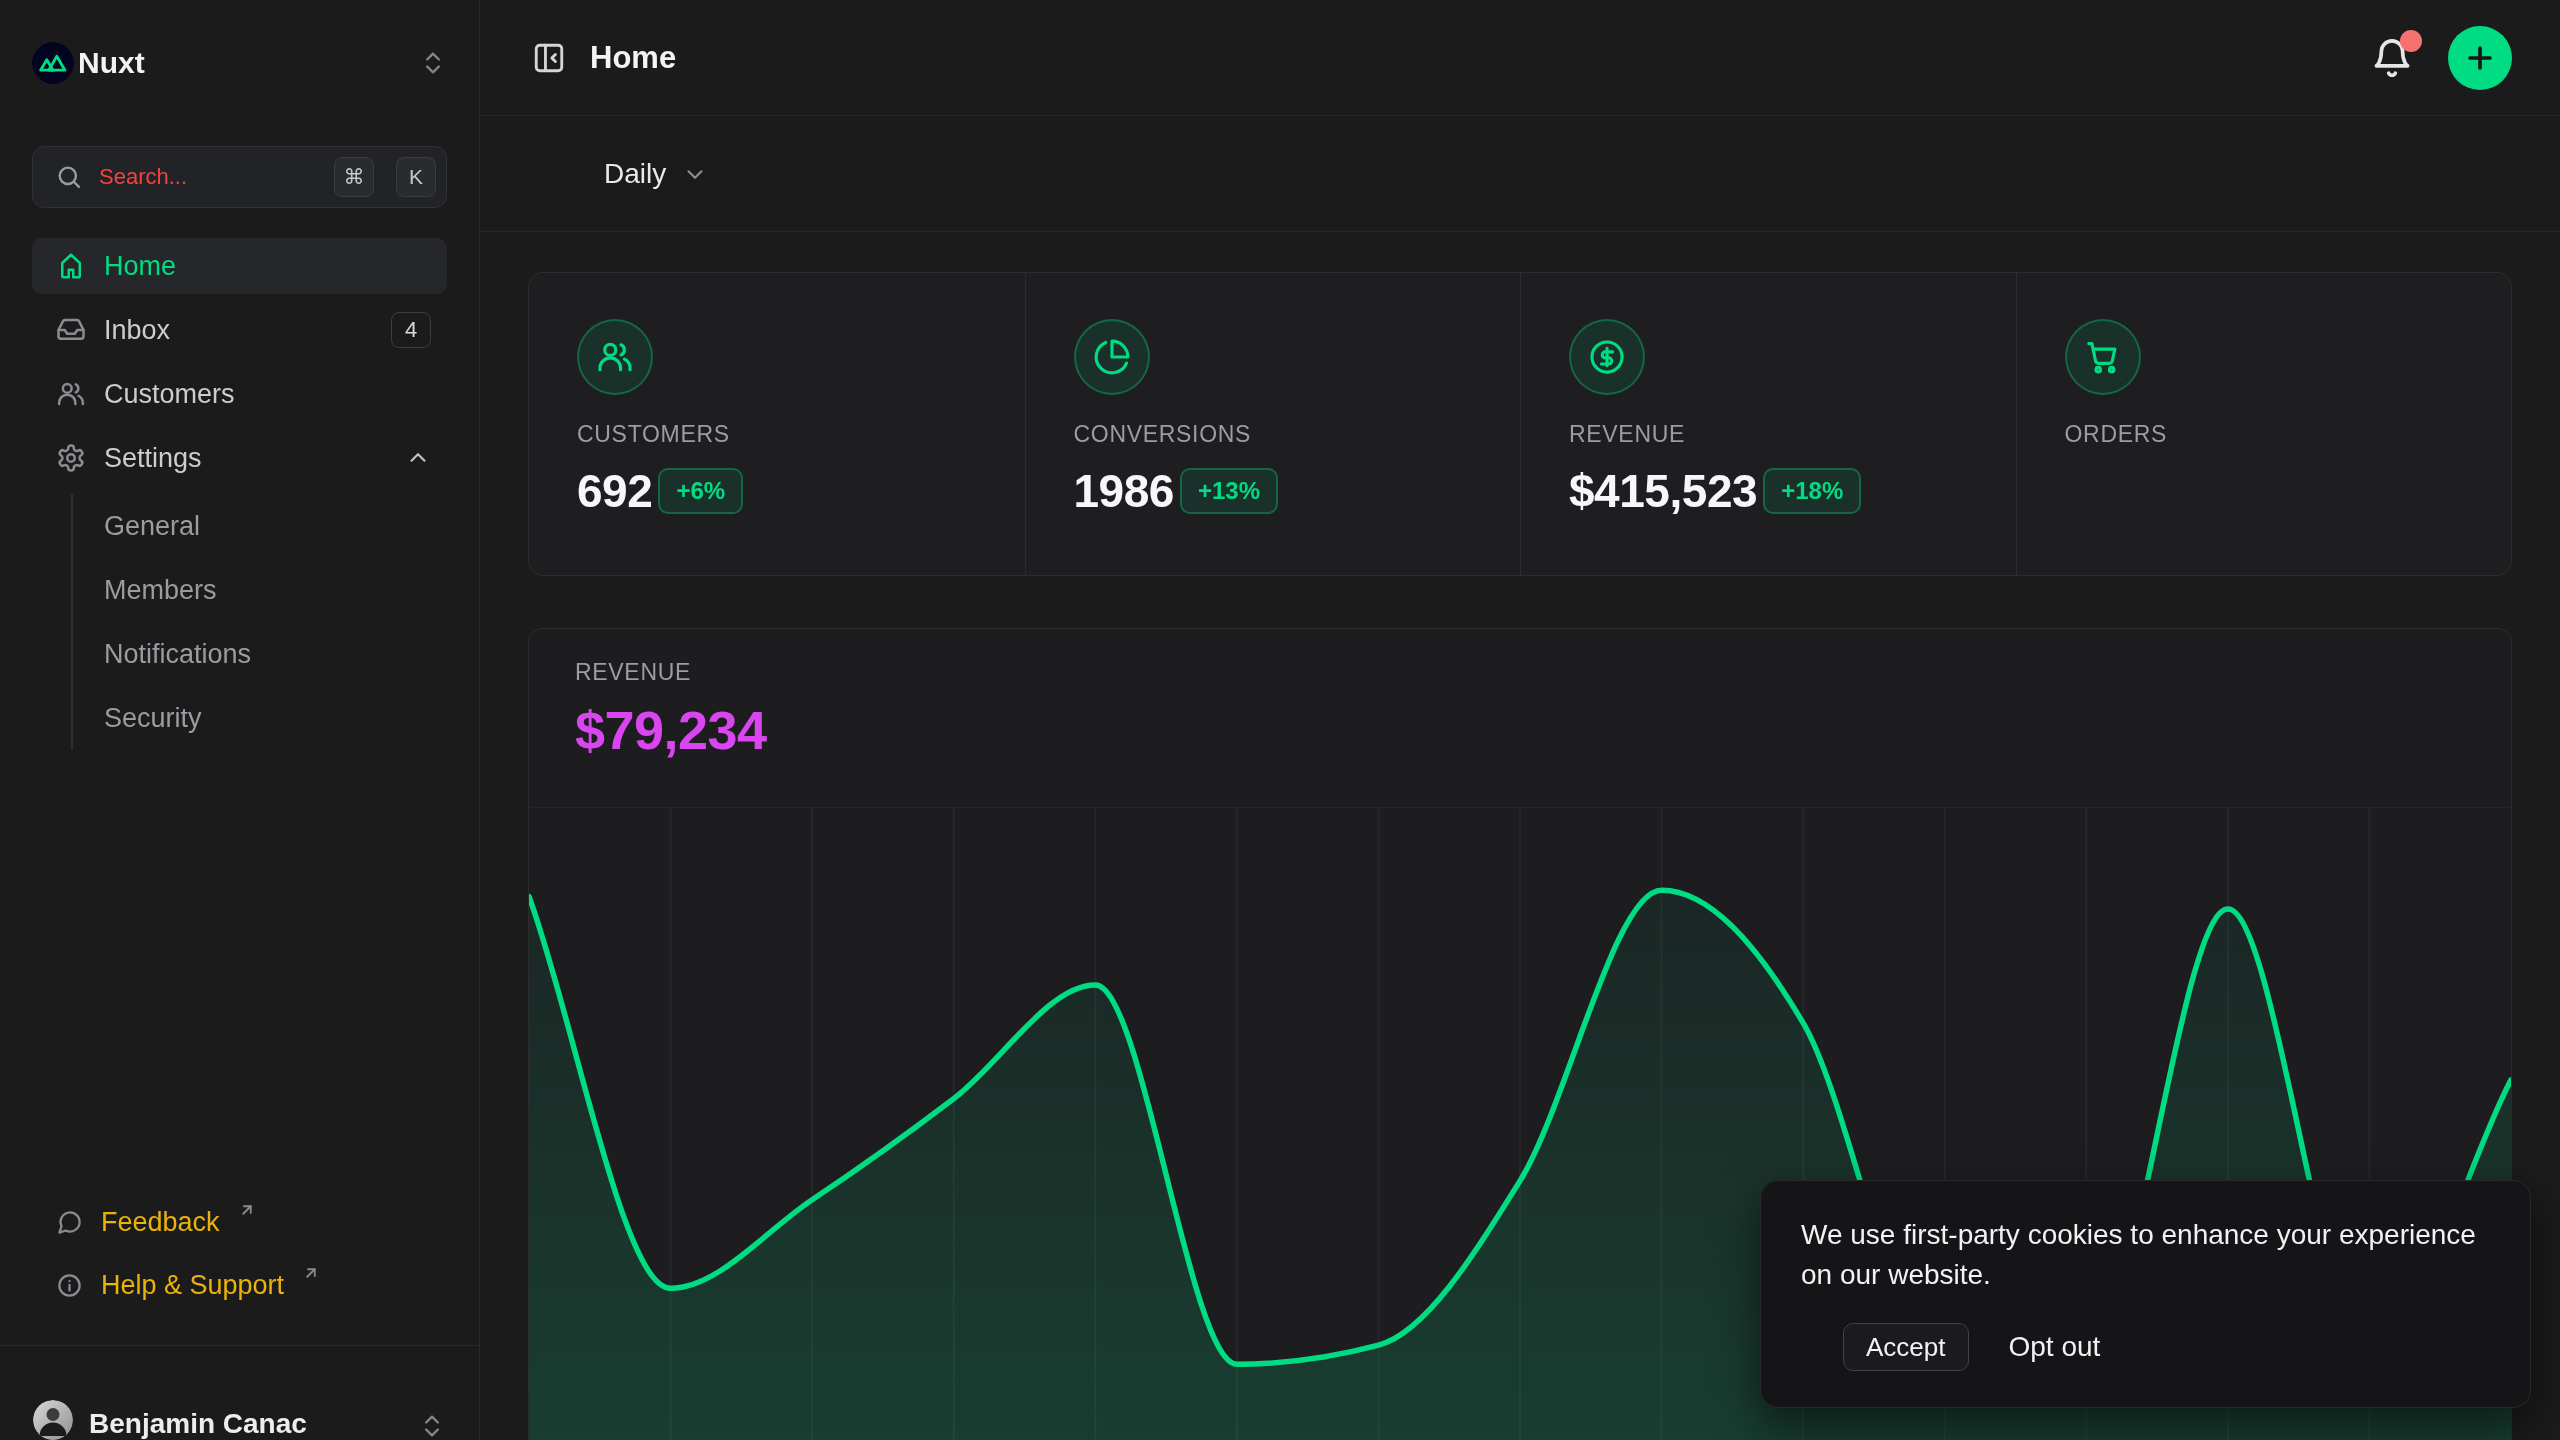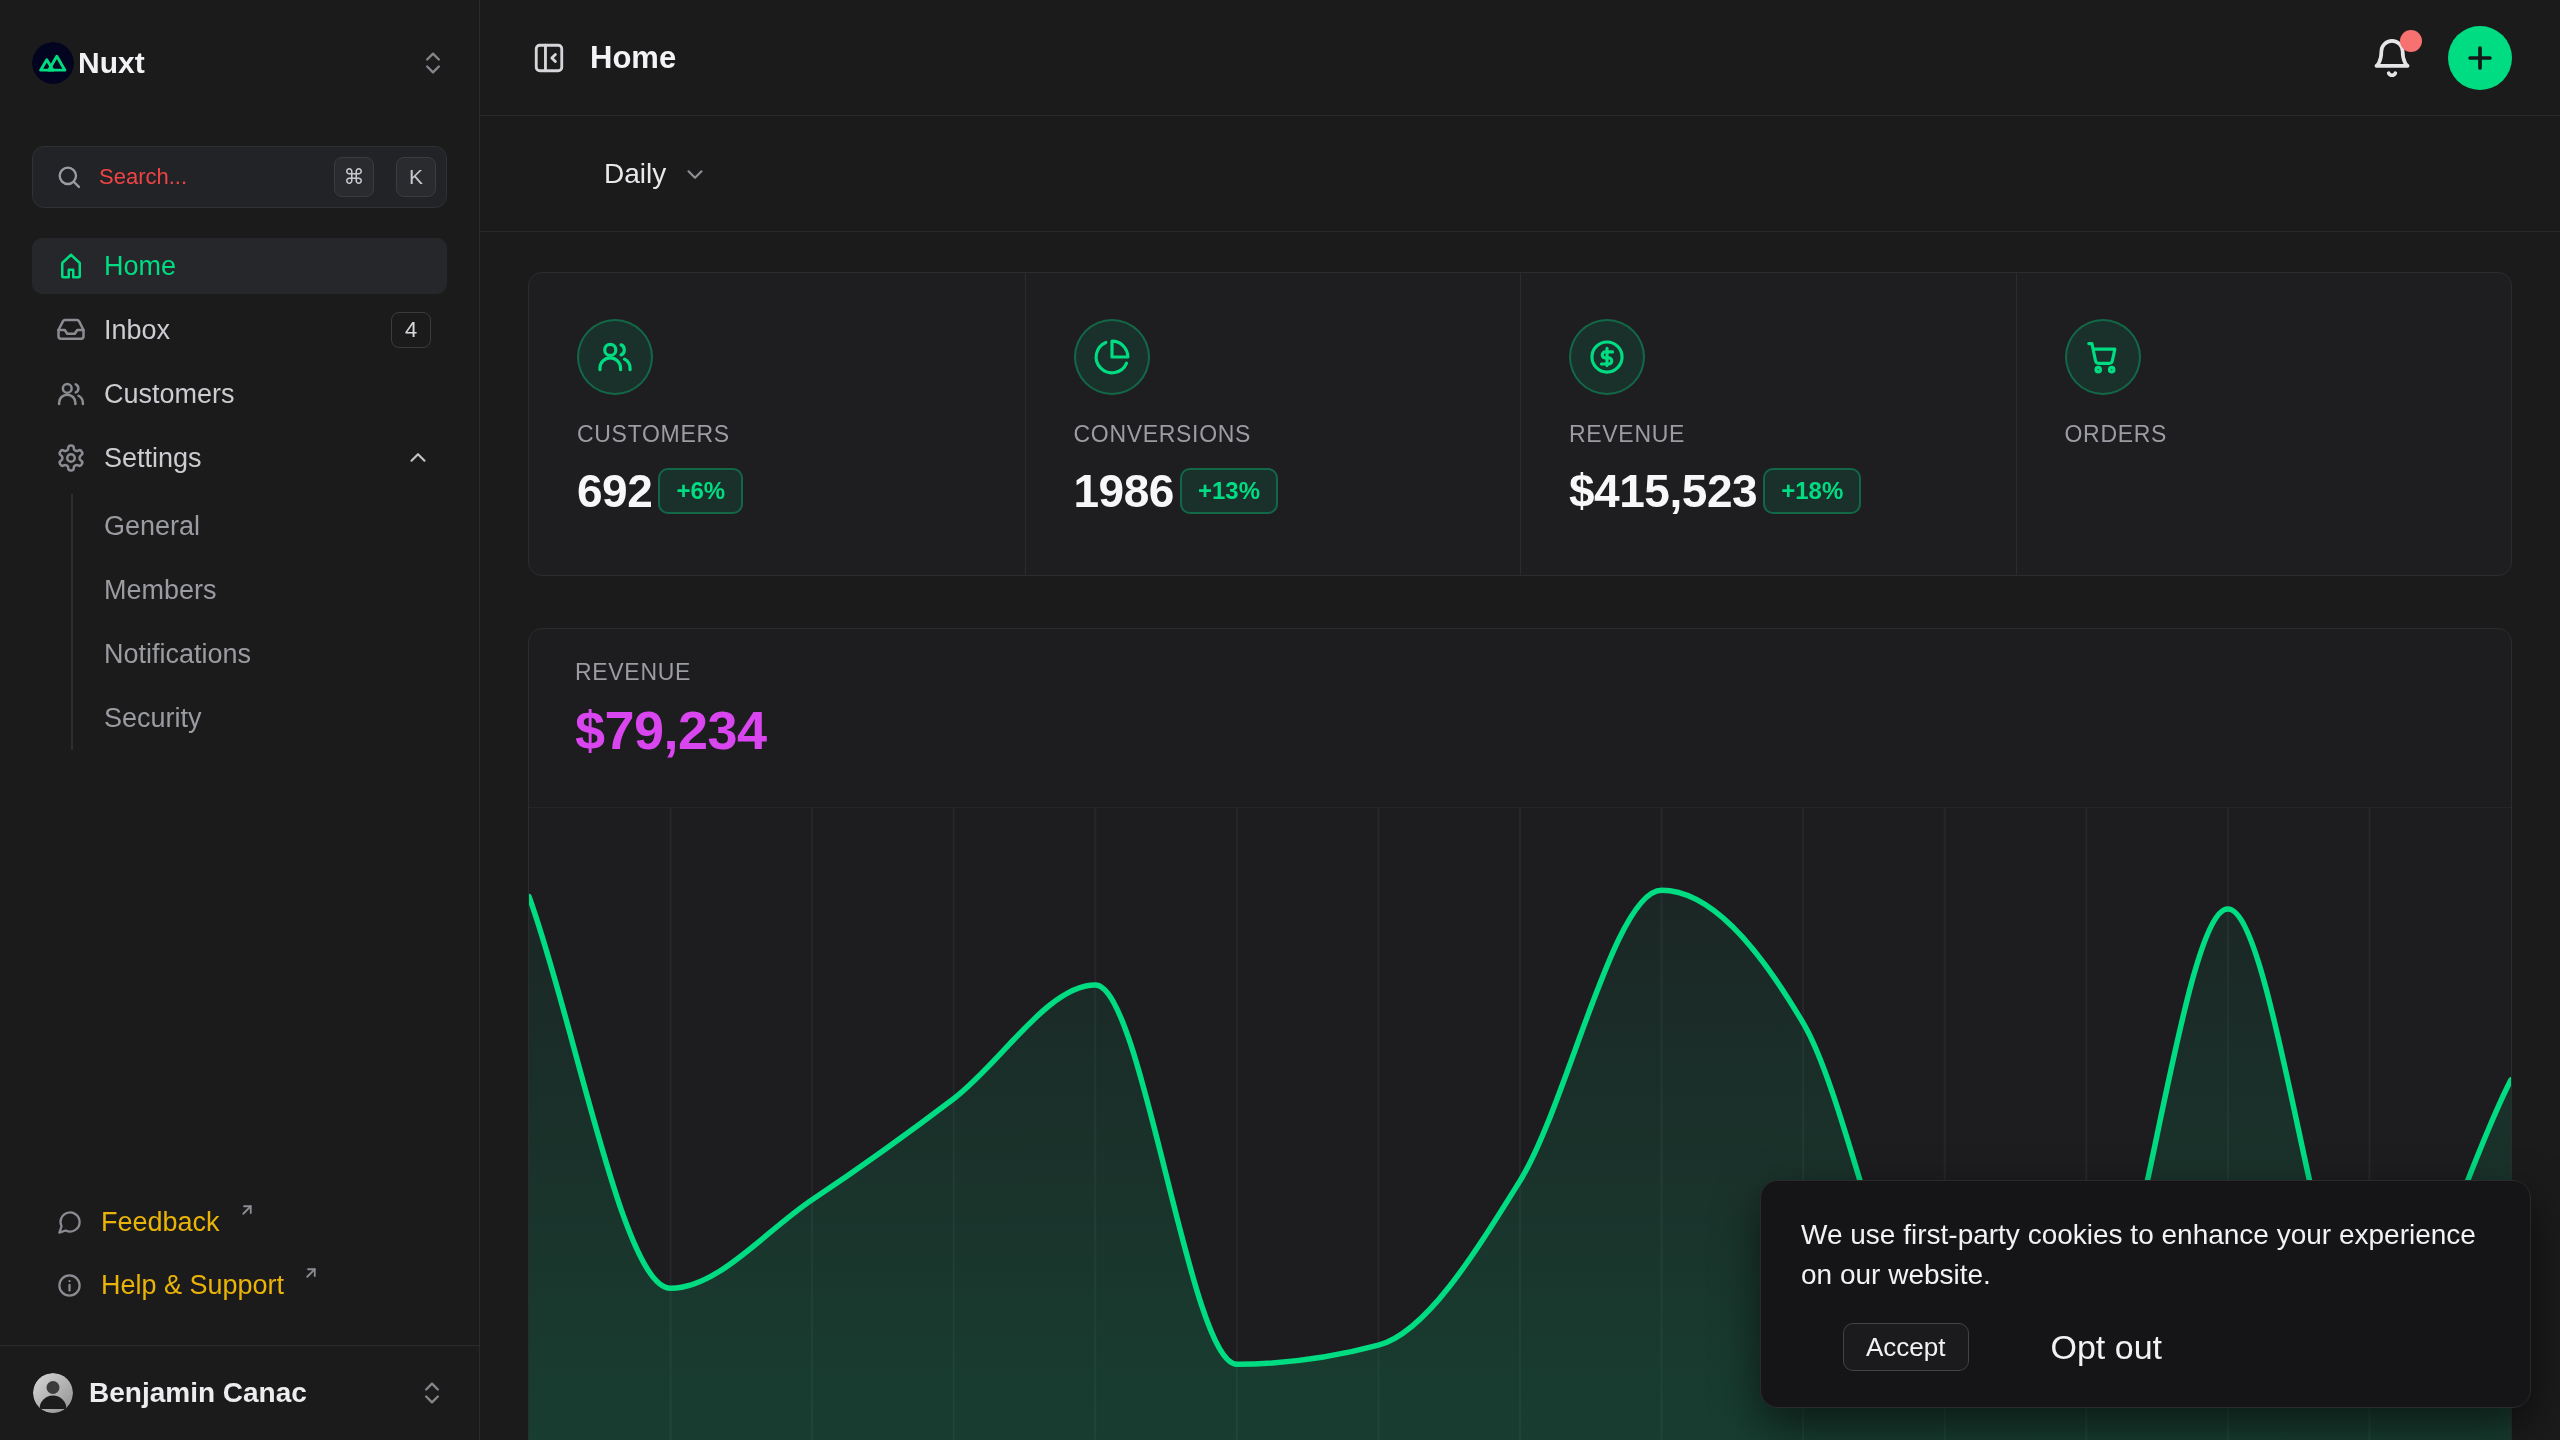--- a/index.html
+++ b/index.html
@@ -57,21 +57,21 @@
   .sub-nav { margin-left:39px; border-left:2px solid #2d2e31; padding-left:31px; }
   .sub-item { height:64px; display:flex; align-items:center; font-size:27px; color:#9b9ca2; cursor:pointer; }
 
   .side-spacer { flex:1; }
 
   .foot-link { height:56px; margin-bottom:7px; display:flex; align-items:flex-start; padding-top:12px; gap:18px; cursor:pointer; padding-left:24px; }
   .foot-link .f-ic { color:#8b8c92; margin-top:2px; }
   .foot-label { font-size:27px; color:#eab308; }
   .ext-ic { color:#8b8c92; margin-top:-6px; }
 
-  .user-block { margin:24px -32px 0 -32px; border-top:1px solid #292a2c; height:95px; padding:0 33px; display:flex; align-items:center; gap:16px; cursor:pointer; }
+  .user-block { margin:24px -32px 0 -32px; border-top:1px solid #292a2c; height:95px; padding:0 33px; display:flex; align-items:flex-end; gap:16px; cursor:pointer; }
   .avatar { width:40px; height:40px; border-radius:50%; overflow:hidden; flex:none; }
   .user-name { font-size:28px; font-weight:600; color:#ededf0; flex:1; }
 
   
   .main { position:absolute; left:480px; top:0; right:0; bottom:0; }
   .topbar {
     height:116px; border-bottom:1px solid #27282a;
     display:flex; align-items:center; padding:0 48px 0 40px;
   }
   .panel-btn { color:#d6d6da; padding:12px; border-radius:8px; cursor:pointer; }
@@ -128,21 +128,21 @@
     padding:34px 40px 36px 40px;
     box-shadow:0 18px 45px rgba(0,0,0,.55);
   }
   .cookie-msg { font-size:28px; line-height:40px; color:#f2f2f4; }
   .cookie-actions { margin-top:28px; display:flex; align-items:center; gap:40px;padding-left:42px; }
   .accept-btn {
     height:48px; padding:0 22px; border-radius:10px; border:1px solid #424247;
     background:#1b1b1e; color:#f2f2f4; font-size:26px; font-weight:500;
     font-family:"Liberation Sans",sans-serif; cursor:pointer;
   }
-  .optout-btn { background:none; border:none; color:#f2f2f4; font-size:34px; font-weight:500; font-family:"Liberation Sans",sans-serif; cursor:pointer;margin-left:42px; }
+  .optout-btn { background:none; border:none; color:#f2f2f4; font-size:28px; font-weight:500; font-family:"Liberation Sans",sans-serif; cursor:pointer; }
 </style>
 </head>
 <body>
 
 <aside class="sidebar">
 
   <div class="ws-row">
     <span class="ws-logo ic">
       <svg viewBox="0 0 44 44" width="42" height="42">
         <circle cx="22" cy="22" r="22" fill="#020420"></circle>

